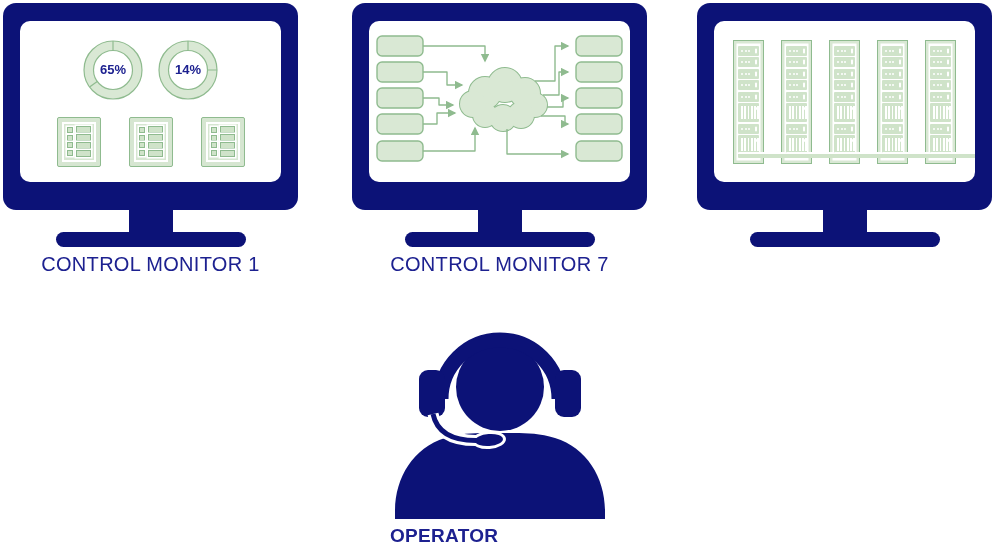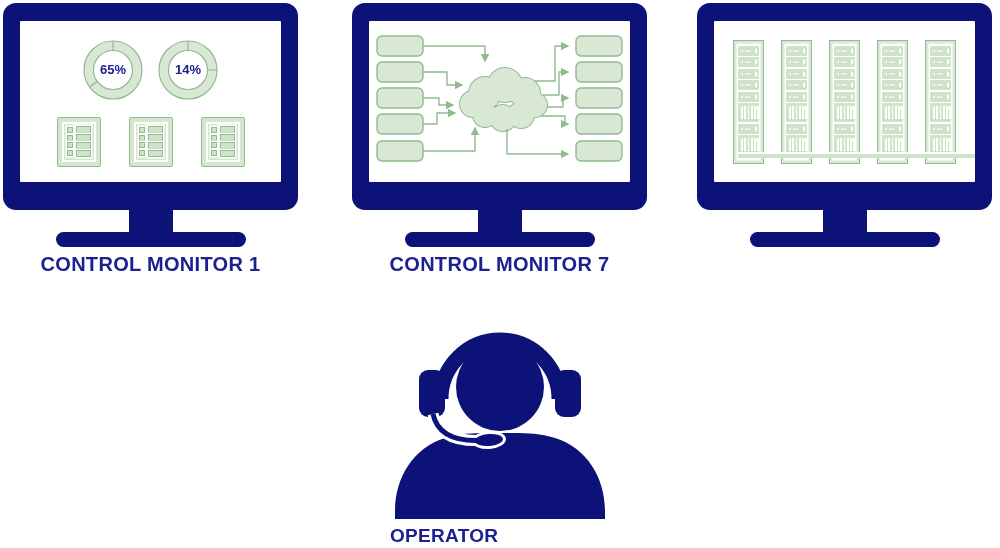--- a/index.html
+++ b/index.html
@@ -13,25 +13,25 @@
   }
   *{margin:0;padding:0;box-sizing:border-box}
   html,body{background:#fff}
   body{font-family:"Liberation Sans",sans-serif;}
   .canvas{position:relative;width:1000px;height:548px;background:#fff;overflow:hidden}
 
   
   .monitor{position:absolute;top:3px;width:295px}
   .bezel{position:relative;width:295px;height:207px;background:var(--navy);
          border-radius:13px;padding:18px 17px 28px 17px}
-  .screen{width:100%;height:100%;background:var(--screen);border-radius:1px;
+  .screen{width:100%;height:100%;background:var(--screen);border-radius:10px;
           display:flex;flex-direction:column;align-items:center;justify-content:center;overflow:hidden}
   .neck{width:44px;height:28px;background:var(--navy);margin:-2px auto 0 auto}
   .base{width:190px;height:15px;background:var(--navy);border-radius:8px;margin:-4px auto 0 auto}
-  .monitor-label{margin-top:6px;text-align:center;font-size:20px;font-weight:bold;
+  .monitor-label{margin-top:6px;text-align:center;font-size:20px;font-weight:normal;
                  color:var(--text-navy);letter-spacing:.3px;white-space:nowrap}
 
   
   .donut-row{display:flex;gap:13px;margin-top:2px}
   .donut{position:relative;width:62px;height:62px}
   .donut svg{display:block}
   .donut-label{position:absolute;inset:0;display:flex;align-items:center;justify-content:center;
                font-size:13px;font-weight:bold;color:var(--text-navy)}
   .docs-row{display:flex;gap:28px;margin-top:16px}
   .doc{width:44px;height:50px;background:var(--doc-fill);border:1.5px solid var(--green);

